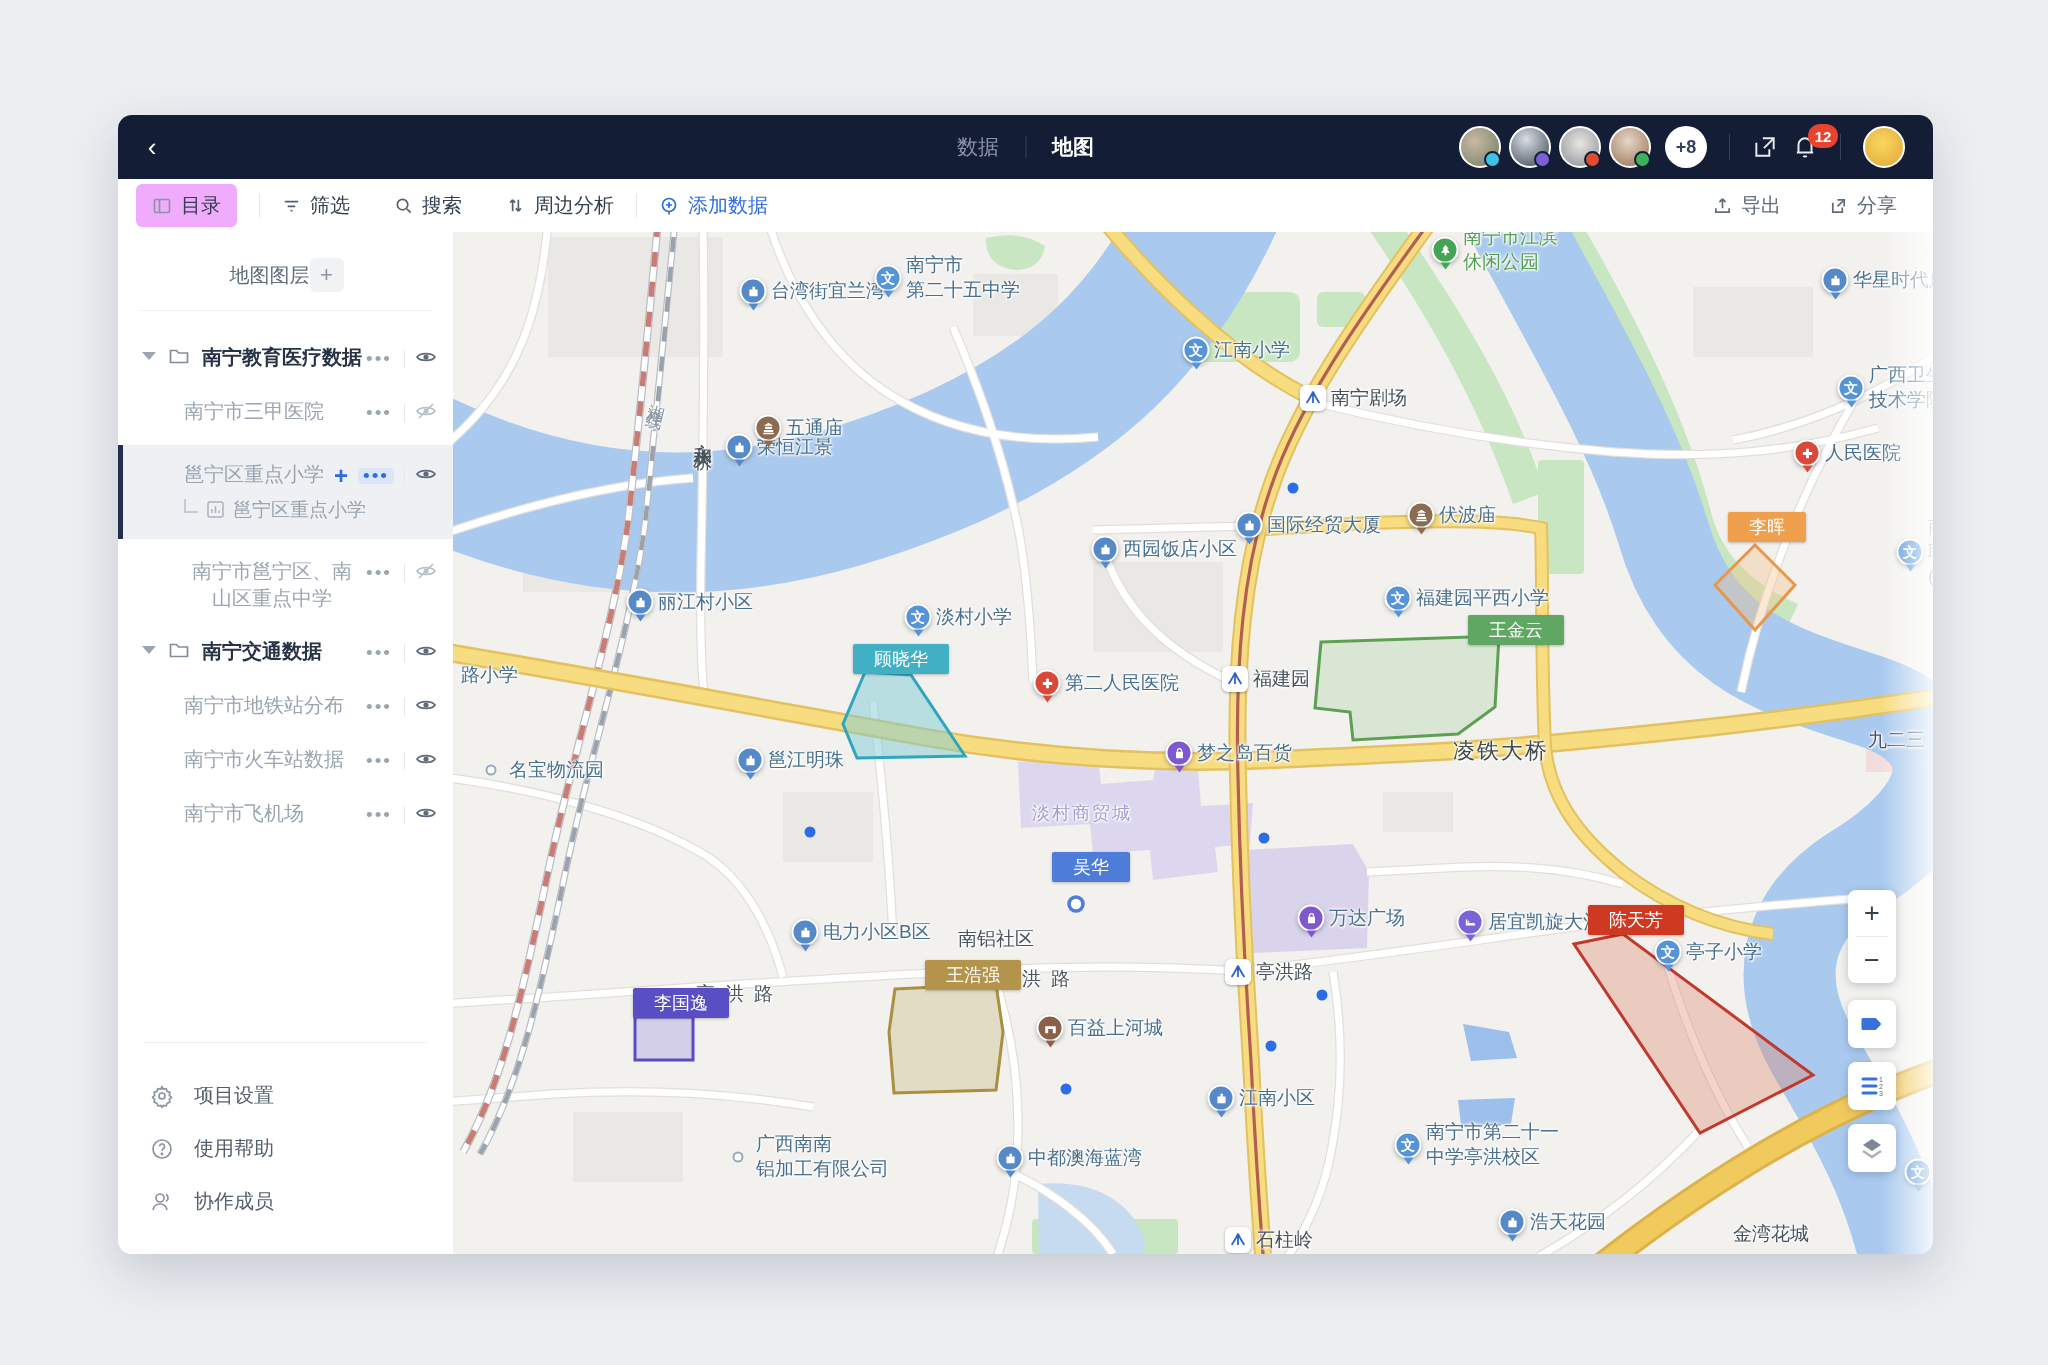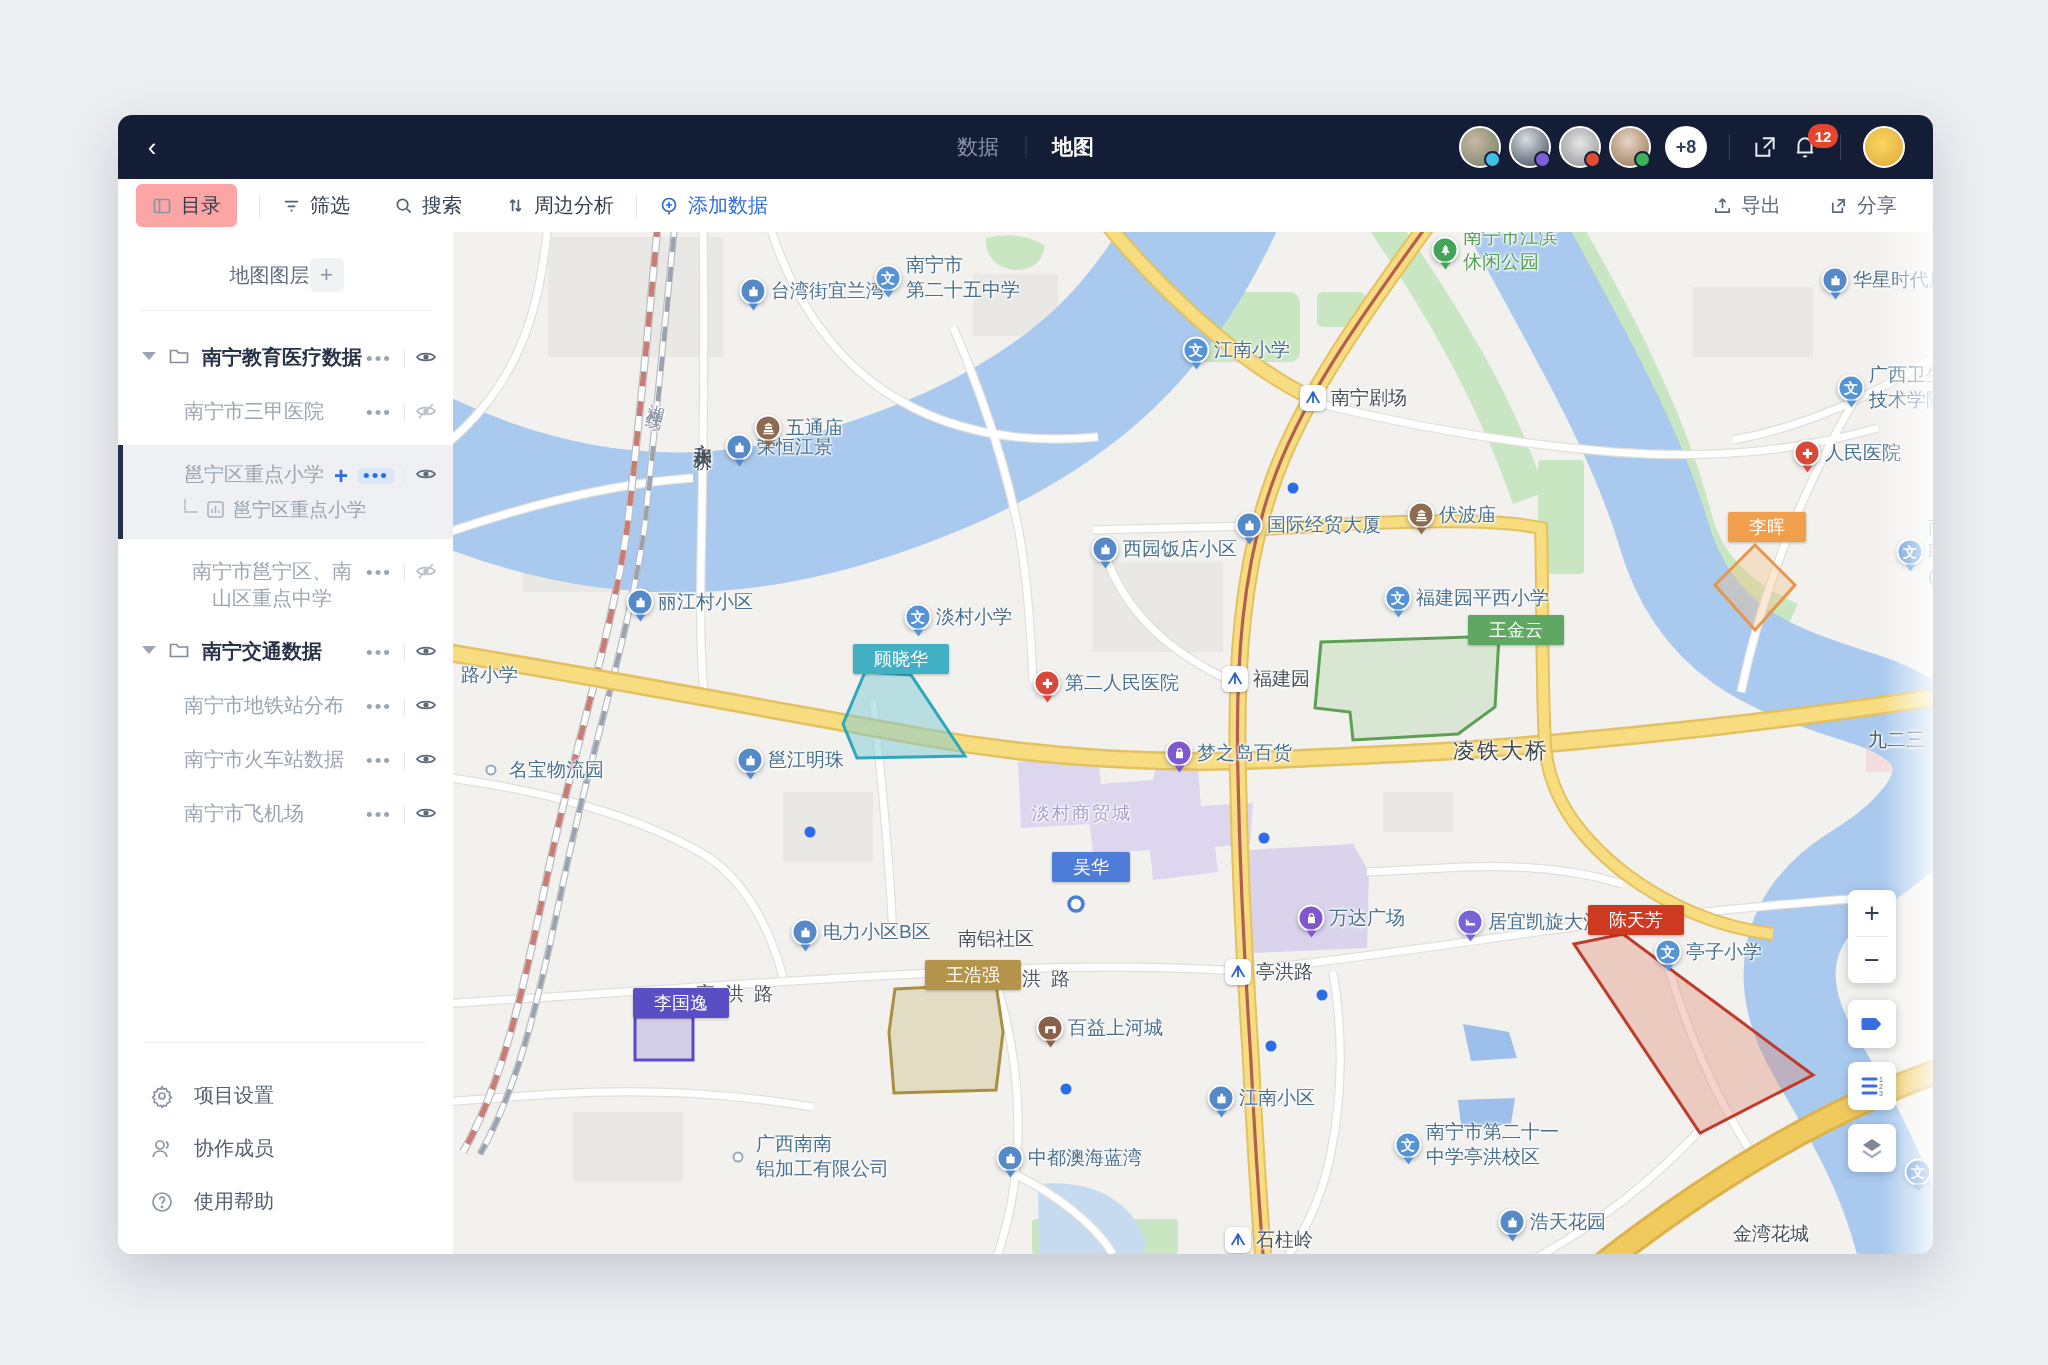--- a/index.html
+++ b/index.html
@@ -27,21 +27,21 @@
   .plus-chip{width:42px;height:42px;border-radius:50%;background:#fff;color:#33415e;display:flex;align-items:center;
     justify-content:center;font-size:18px;font-weight:bold;}
   .nav-sep{width:1px;height:26px;background:#39425c;margin:0 8px;}
   .nav-icon{position:relative;color:#e8ebf2;display:flex;cursor:pointer;}
   .badge{position:absolute;top:-10px;left:16px;background:#e8432d;color:#fff;font-size:15px;min-width:18px;height:24px;
     padding:0 6px;border-radius:12px;display:flex;align-items:center;justify-content:center;font-weight:bold;}
   
   #toolbar{position:absolute;left:0;top:64px;width:100%;height:53px;background:#fff;border-bottom:1px solid #e8eaee;
     display:flex;align-items:center;}
   .tb-btn{display:flex;align-items:center;gap:9px;font-size:20px;color:#333f50;cursor:pointer;}
-  .tb-catalog{margin-left:18px;background:#fca5a5;border-radius:6px;padding:8px 16px;text-align:center;}
+  .tb-catalog{margin-left:18px;background:#f0abfc;border-radius:6px;padding:8px 16px;text-align:center;}
   .tb-sep{width:1px;height:24px;background:#e4e7eb;margin:0 22px;}
   .tb-group{display:flex;align-items:center;gap:44px;}
   .tb-blue{color:#2f6cdf;}
   .tb-right{position:absolute;right:36px;display:flex;align-items:center;gap:48px;color:#5f6b7a;}
   .tb-right .tb-btn{color:#5f6b7a;}
   .ticon{display:inline-flex;}
   
   #sidebar{position:absolute;left:0;top:117px;width:335px;height:1022px;background:#fff;border-right:1px solid #e8eaee;}
   .sb-head{display:flex;align-items:center;justify-content:center;padding:26px 22px 18px 24px;}
   .sb-head-label{color:#5f6b7a;font-size:20px;}
@@ -371,36 +371,36 @@
               <svg width="24" height="24" viewBox="0 0 24 24" fill="none" stroke="#8a94a3" stroke-width="1.7">
                 <circle cx="12" cy="12" r="3"></circle>
                 <path d="M12 2.5l1.2 2.7 2.9-.6 1 2.8 2.8 1-.6 2.9 2.2 2-2.2 2 .6 2.9-2.8 1-1 2.8-2.9-.6-1.2 2.1-1.2-2.1-2.9.6-1-2.8-2.8-1 .6-2.9-2.2-2 2.2-2-.6-2.9 2.8-1 1-2.8 2.9.6z" stroke-linejoin="round"></path>
               </svg>
             </span>
             <span>项目设置</span>
           </div>
           <div class="frow">
             <span style="display:flex">
               <svg width="24" height="24" viewBox="0 0 24 24" fill="none" stroke="#8a94a3" stroke-width="1.7">
+                <circle cx="12" cy="12" r="9"></circle>
+                <path d="M9.5 9.5a2.5 2.5 0 114 2c-.9.7-1.5 1.2-1.5 2.3"></path>
+                <circle cx="12" cy="17" r=".6" fill="#8a94a3"></circle>
+              </svg>
+            </span>
+            <span>使用帮助</span>
+          </div>
+          <div class="frow">
+            <span style="display:flex">
+              <svg width="24" height="24" viewBox="0 0 24 24" fill="none" stroke="#8a94a3" stroke-width="1.7">
                 <circle cx="10" cy="8" r="4"></circle>
                 <path d="M3 20c.8-4 4-6 7-6s6.2 2 7 6"></path>
                 <path d="M16 4.5a4 4 0 010 7"></path>
               </svg>
             </span>
             <span>协作成员</span>
-          </div>
-          <div class="frow">
-            <span style="display:flex">
-              <svg width="24" height="24" viewBox="0 0 24 24" fill="none" stroke="#8a94a3" stroke-width="1.7">
-                <circle cx="12" cy="12" r="9"></circle>
-                <path d="M9.5 9.5a2.5 2.5 0 114 2c-.9.7-1.5 1.2-1.5 2.3"></path>
-                <circle cx="12" cy="17" r=".6" fill="#8a94a3"></circle>
-              </svg>
-            </span>
-            <span>使用帮助</span>
           </div>
         </div>
   </div>
 
   <div id="map">
     <svg id="basemap" width="1480" height="1022" viewBox="0 0 1480 1022">
       <rect width="1480" height="1022" fill="#f2f1ee"></rect>
 
       <g fill="#eae8e4">
         <rect x="95" y="5" width="175" height="120"></rect>

